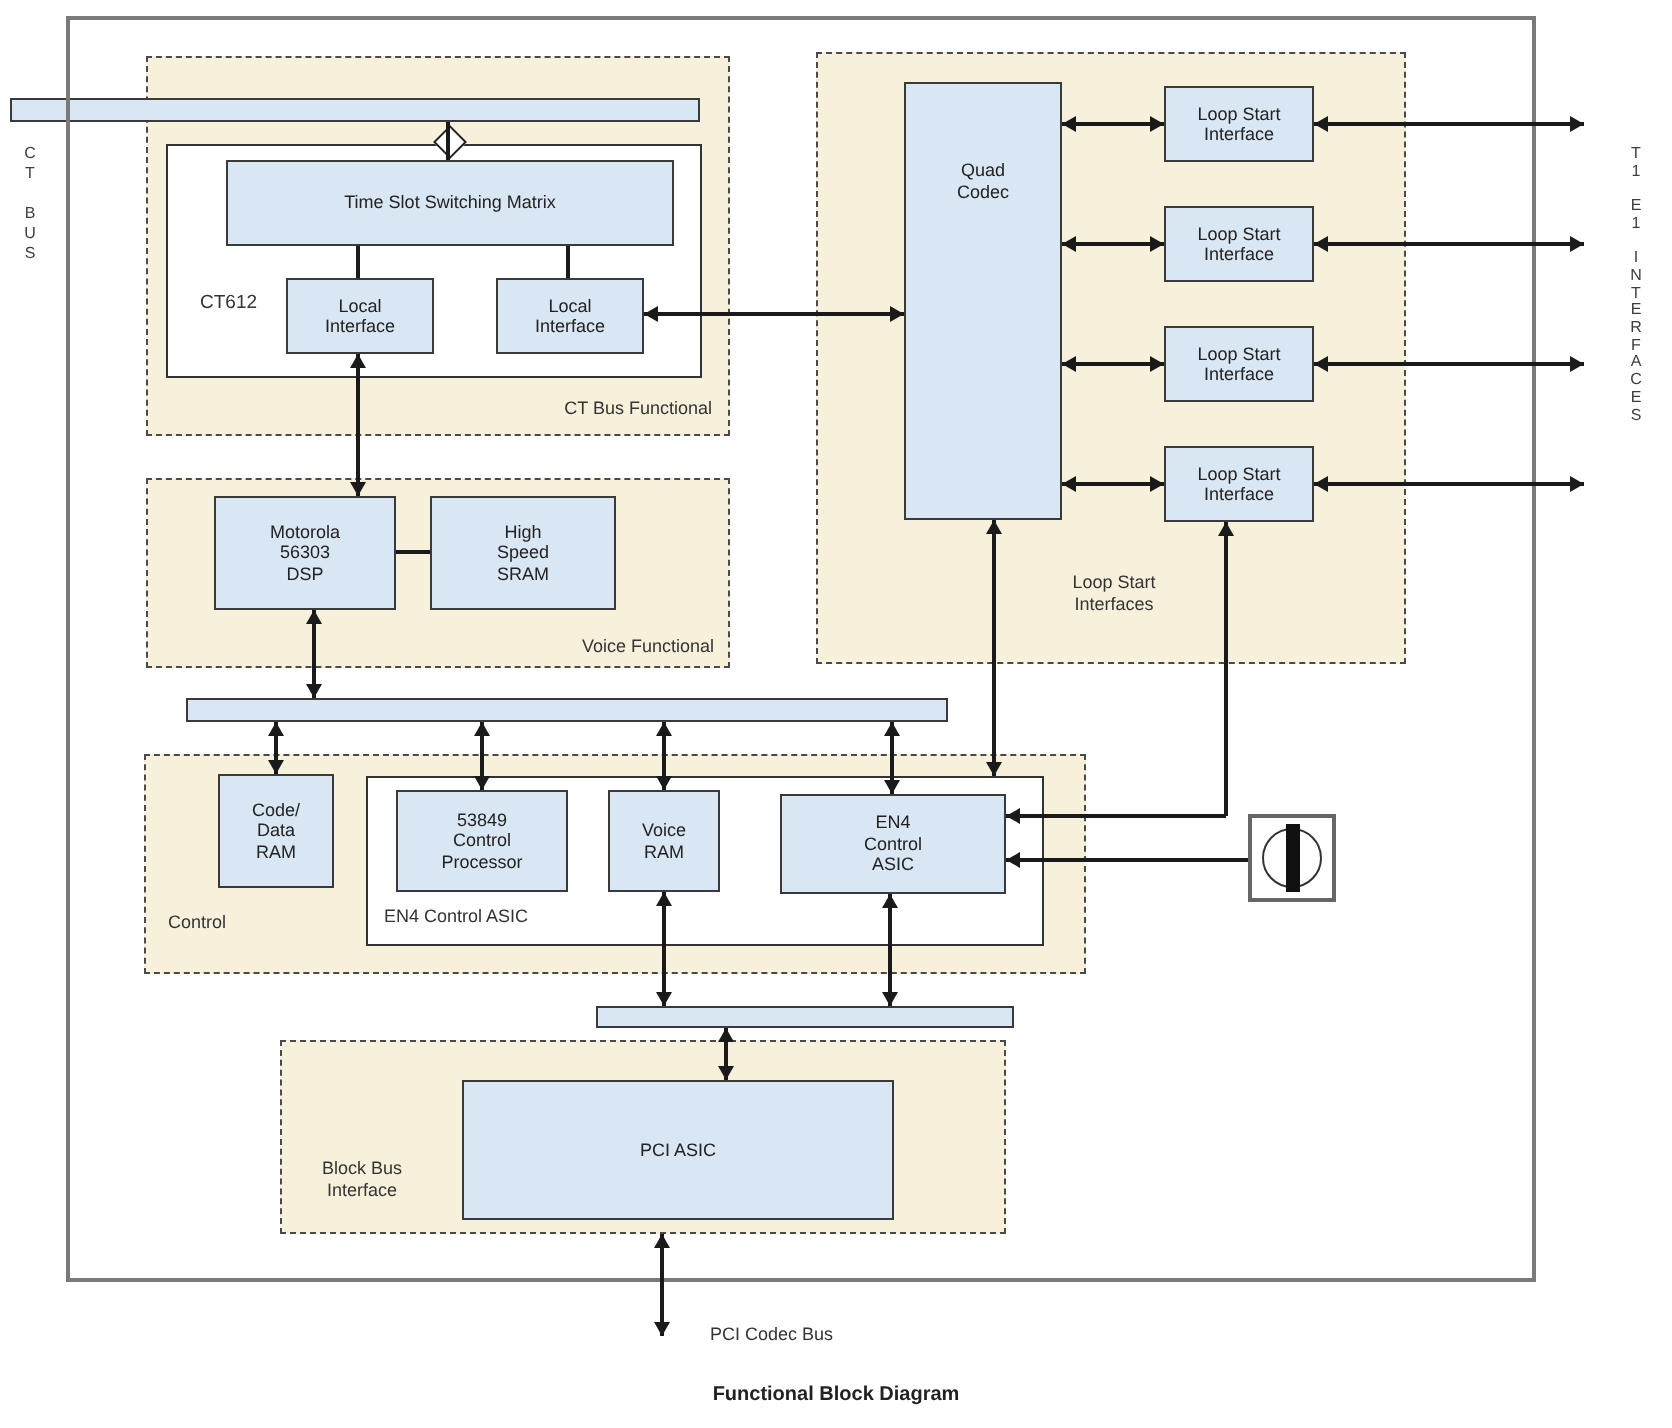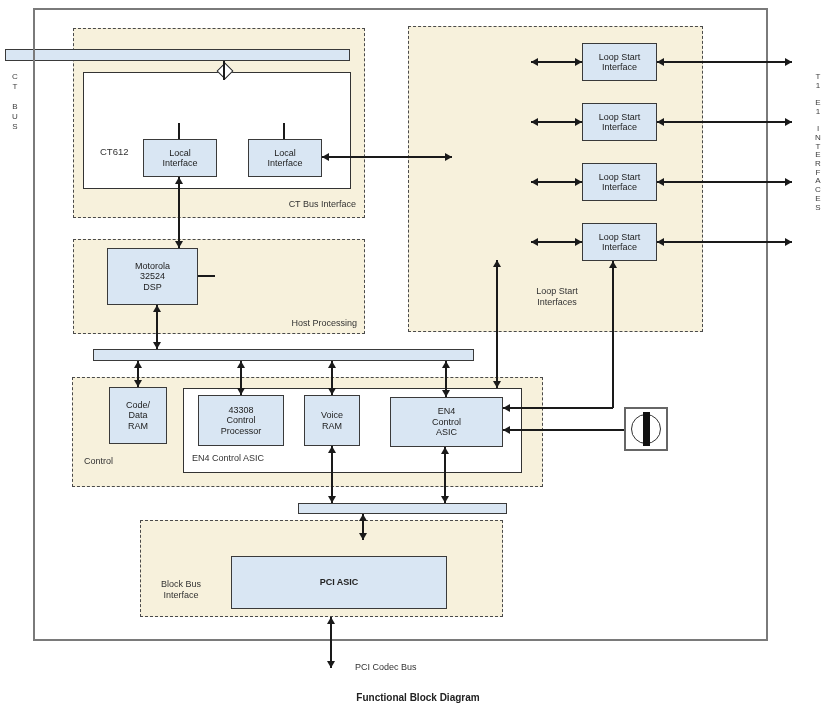--- a/index.html
+++ b/index.html
@@ -29,24 +29,24 @@
                 display:flex; align-items:center; justify-content:center; }
   .osc-bar { width:7px; height:34px; background:#111; }
   .title { position:absolute; left:0; width:836px; text-align:center; font-size:10px; font-weight:bold; color:#222; }
 </style>
 </head>
 <body>
 
 <div id="canvas">
 
   <div class="grp" style="left:73px; top:28px; width:292px; height:190px;">
-    <div class="grp-label" style="right:8px; bottom:8px;">CT Bus Interface</div>
+    <div class="grp-label" style="right:8px; bottom:8px;">CT Bus Functional</div>
   </div>
   <div class="grp" style="left:73px; top:239px; width:292px; height:95px;">
-    <div class="grp-label" style="right:7px; bottom:5px;">Host Processing</div>
+    <div class="grp-label" style="right:7px; bottom:5px;">Voice Functional</div>
   </div>
   <div class="grp" style="left:72px; top:377px; width:471px; height:110px;">
     <div class="grp-label" style="left:11px; top:78px;">Control</div>
   </div>
   <div class="grp" style="left:408px; top:26px; width:295px; height:306px;">
     <div class="grp-label" style="left:108px; top:259px; width:80px; text-align:center;">Loop Start
 Interfaces</div>
   </div>
   <div class="grp" style="left:140px; top:520px; width:363px; height:97px;">
     <div class="grp-label" style="left:8px; top:58px; width:64px; text-align:center;">Block Bus
@@ -134,47 +134,53 @@
       <div class="ah" style="left: 657px; top: 118px; border-top: 4px solid transparent; border-bottom: 4px solid transparent; border-right: 7px solid rgb(26, 26, 26);"></div>
       <div class="ah" style="left: 785px; top: 118px; border-top: 4px solid transparent; border-bottom: 4px solid transparent; border-left: 7px solid rgb(26, 26, 26);"></div>
       <div class="hline" style="left: 657px; top: 181.25px; width: 135px; height: 1.5px;"></div>
       <div class="ah" style="left: 657px; top: 178px; border-top: 4px solid transparent; border-bottom: 4px solid transparent; border-right: 7px solid rgb(26, 26, 26);"></div>
       <div class="ah" style="left: 785px; top: 178px; border-top: 4px solid transparent; border-bottom: 4px solid transparent; border-left: 7px solid rgb(26, 26, 26);"></div>
       <div class="hline" style="left: 657px; top: 241.25px; width: 135px; height: 1.5px;"></div>
       <div class="ah" style="left: 657px; top: 238px; border-top: 4px solid transparent; border-bottom: 4px solid transparent; border-right: 7px solid rgb(26, 26, 26);"></div>
       <div class="ah" style="left: 785px; top: 238px; border-top: 4px solid transparent; border-bottom: 4px solid transparent; border-left: 7px solid rgb(26, 26, 26);"></div>
     </div>
 
+  <div class="blk" style="left:113px; top:80px; width:224px; height:43px;">Time Slot Switching Matrix</div>
   <div class="blk" style="left:143px; top:139px; width:74px; height:38px;">Local
 Interface</div>
   <div class="blk" style="left:248px; top:139px; width:74px; height:38px;">Local
 Interface</div>
   <div class="blk" style="left:107px; top:248px; width:91px; height:57px;">Motorola
-32524
+56303
 DSP</div>
+  <div class="blk" style="left:215px; top:248px; width:93px; height:57px;">High
+Speed
+SRAM</div>
   <div class="blk" style="left:109px; top:387px; width:58px; height:57px;">Code/
 Data
 RAM</div>
-  <div class="blk" style="left:198px; top:395px; width:86px; height:51px;">43308
+  <div class="blk" style="left:198px; top:395px; width:86px; height:51px;">53849
 Control
 Processor</div>
   <div class="blk" style="left:304px; top:395px; width:56px; height:51px;">Voice
 RAM</div>
   <div class="blk" style="left:390px; top:397px; width:113px; height:50px;">EN4
 Control
 ASIC</div>
+  <div class="blk top-align" style="left:452px; top:41px; width:79px; height:219px;">Quad
+Codec</div>
   <div class="blk" style="left:582px; top:43px; width:75px; height:38px;">Loop Start
 Interface</div>
   <div class="blk" style="left:582px; top:103px; width:75px; height:38px;">Loop Start
 Interface</div>
   <div class="blk" style="left:582px; top:163px; width:75px; height:38px;">Loop Start
 Interface</div>
   <div class="blk" style="left:582px; top:223px; width:75px; height:38px;">Loop Start
 Interface</div>
-  <div class="blk" style="left:231px; top:556px; width:216px; height:53px;font-weight:bold;">PCI ASIC</div>
+  <div class="blk" style="left:231px; top:540px; width:216px; height:70px;">PCI ASIC</div>
 
   <div class="osc-box" style="left:624px; top:407px; width:44px; height:44px;">
     <div class="osc-circle">
       <div class="osc-bar"></div>
     </div>
   </div>
 
   <div class="vtext" style="left:8px; top:72px; width:14px;">C
 T
 

